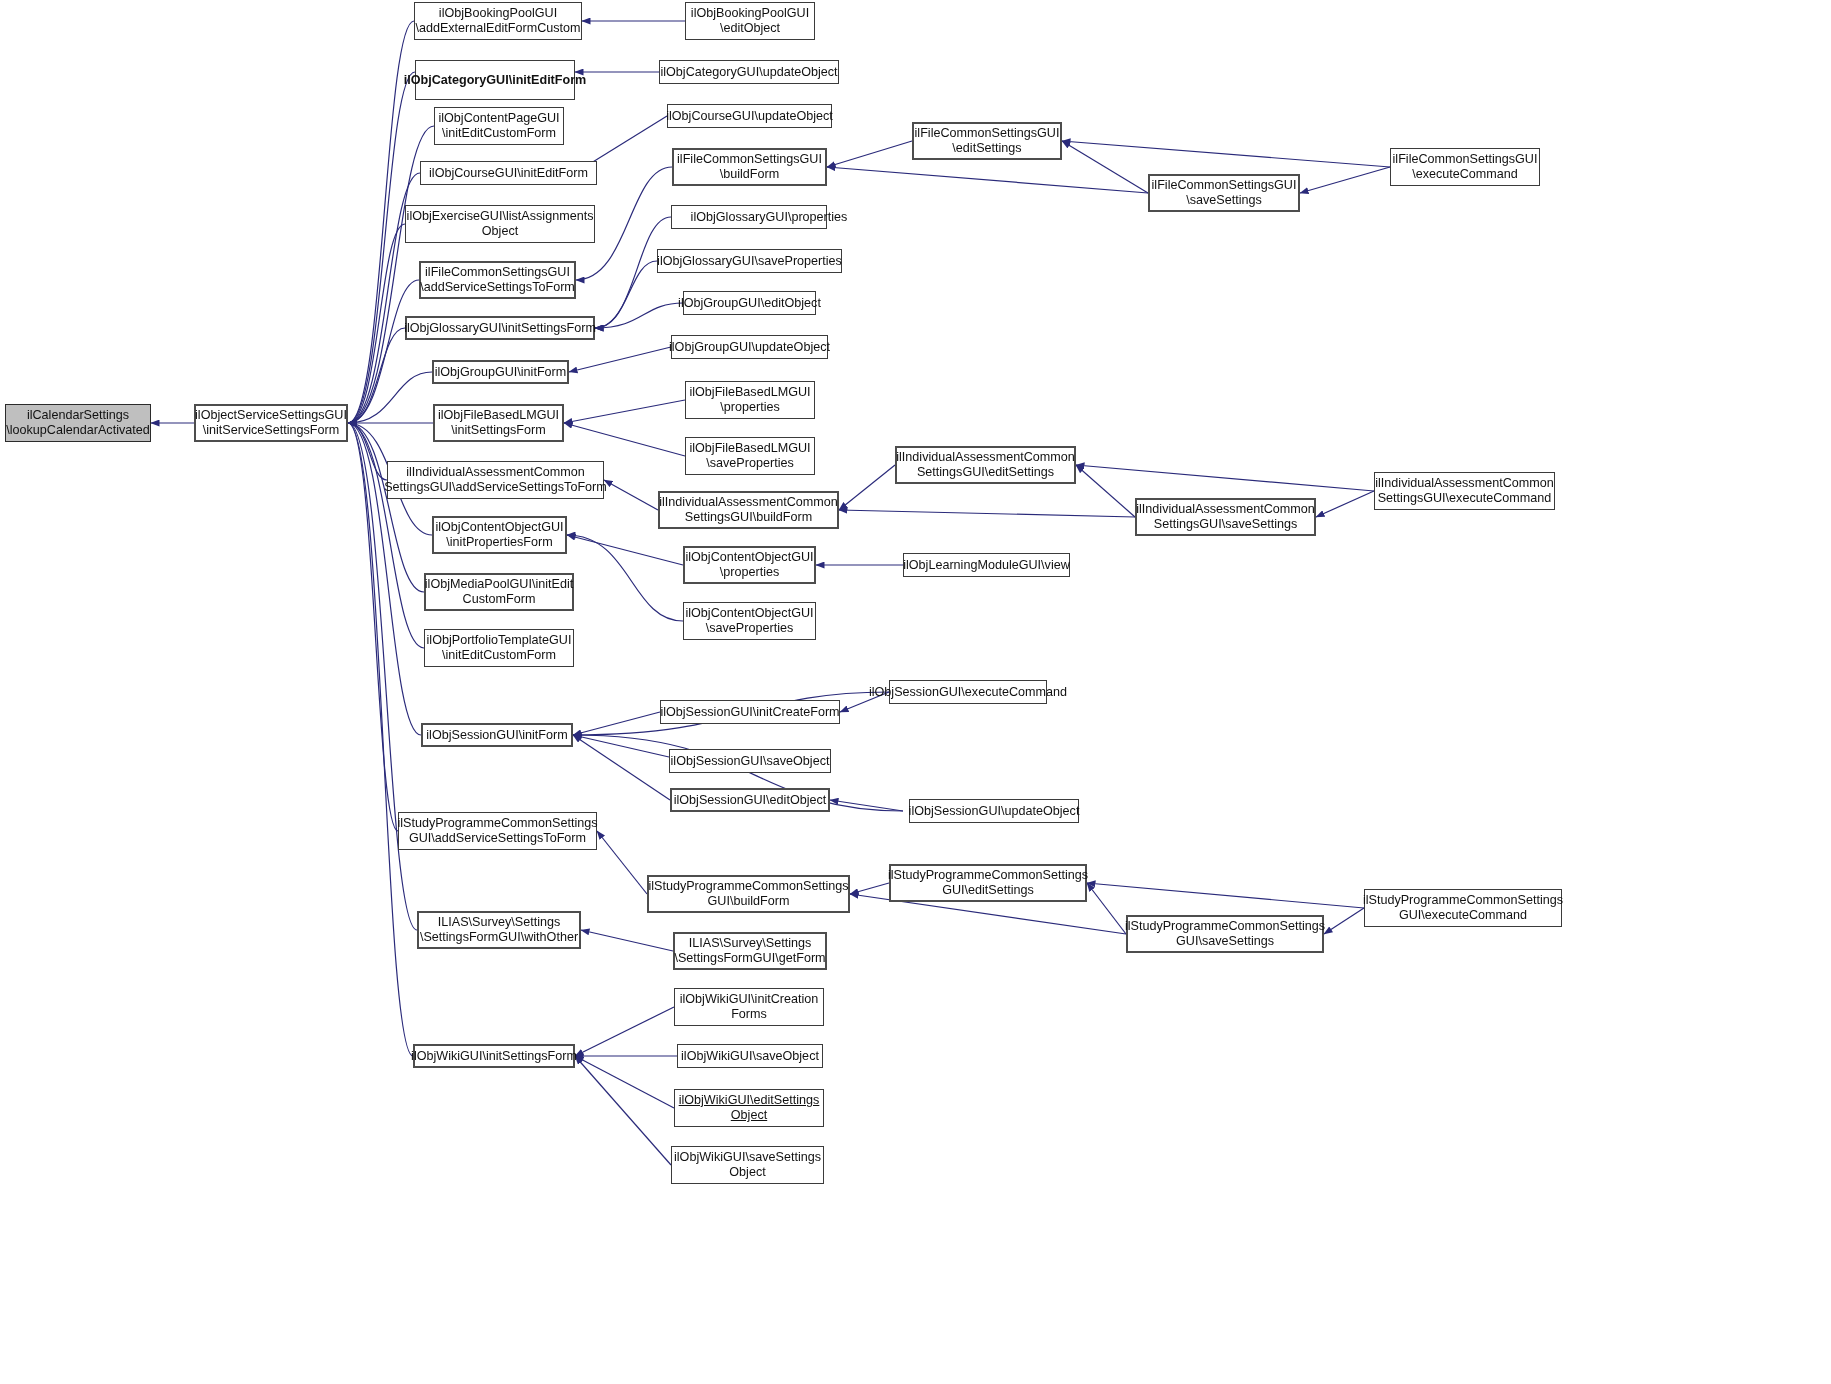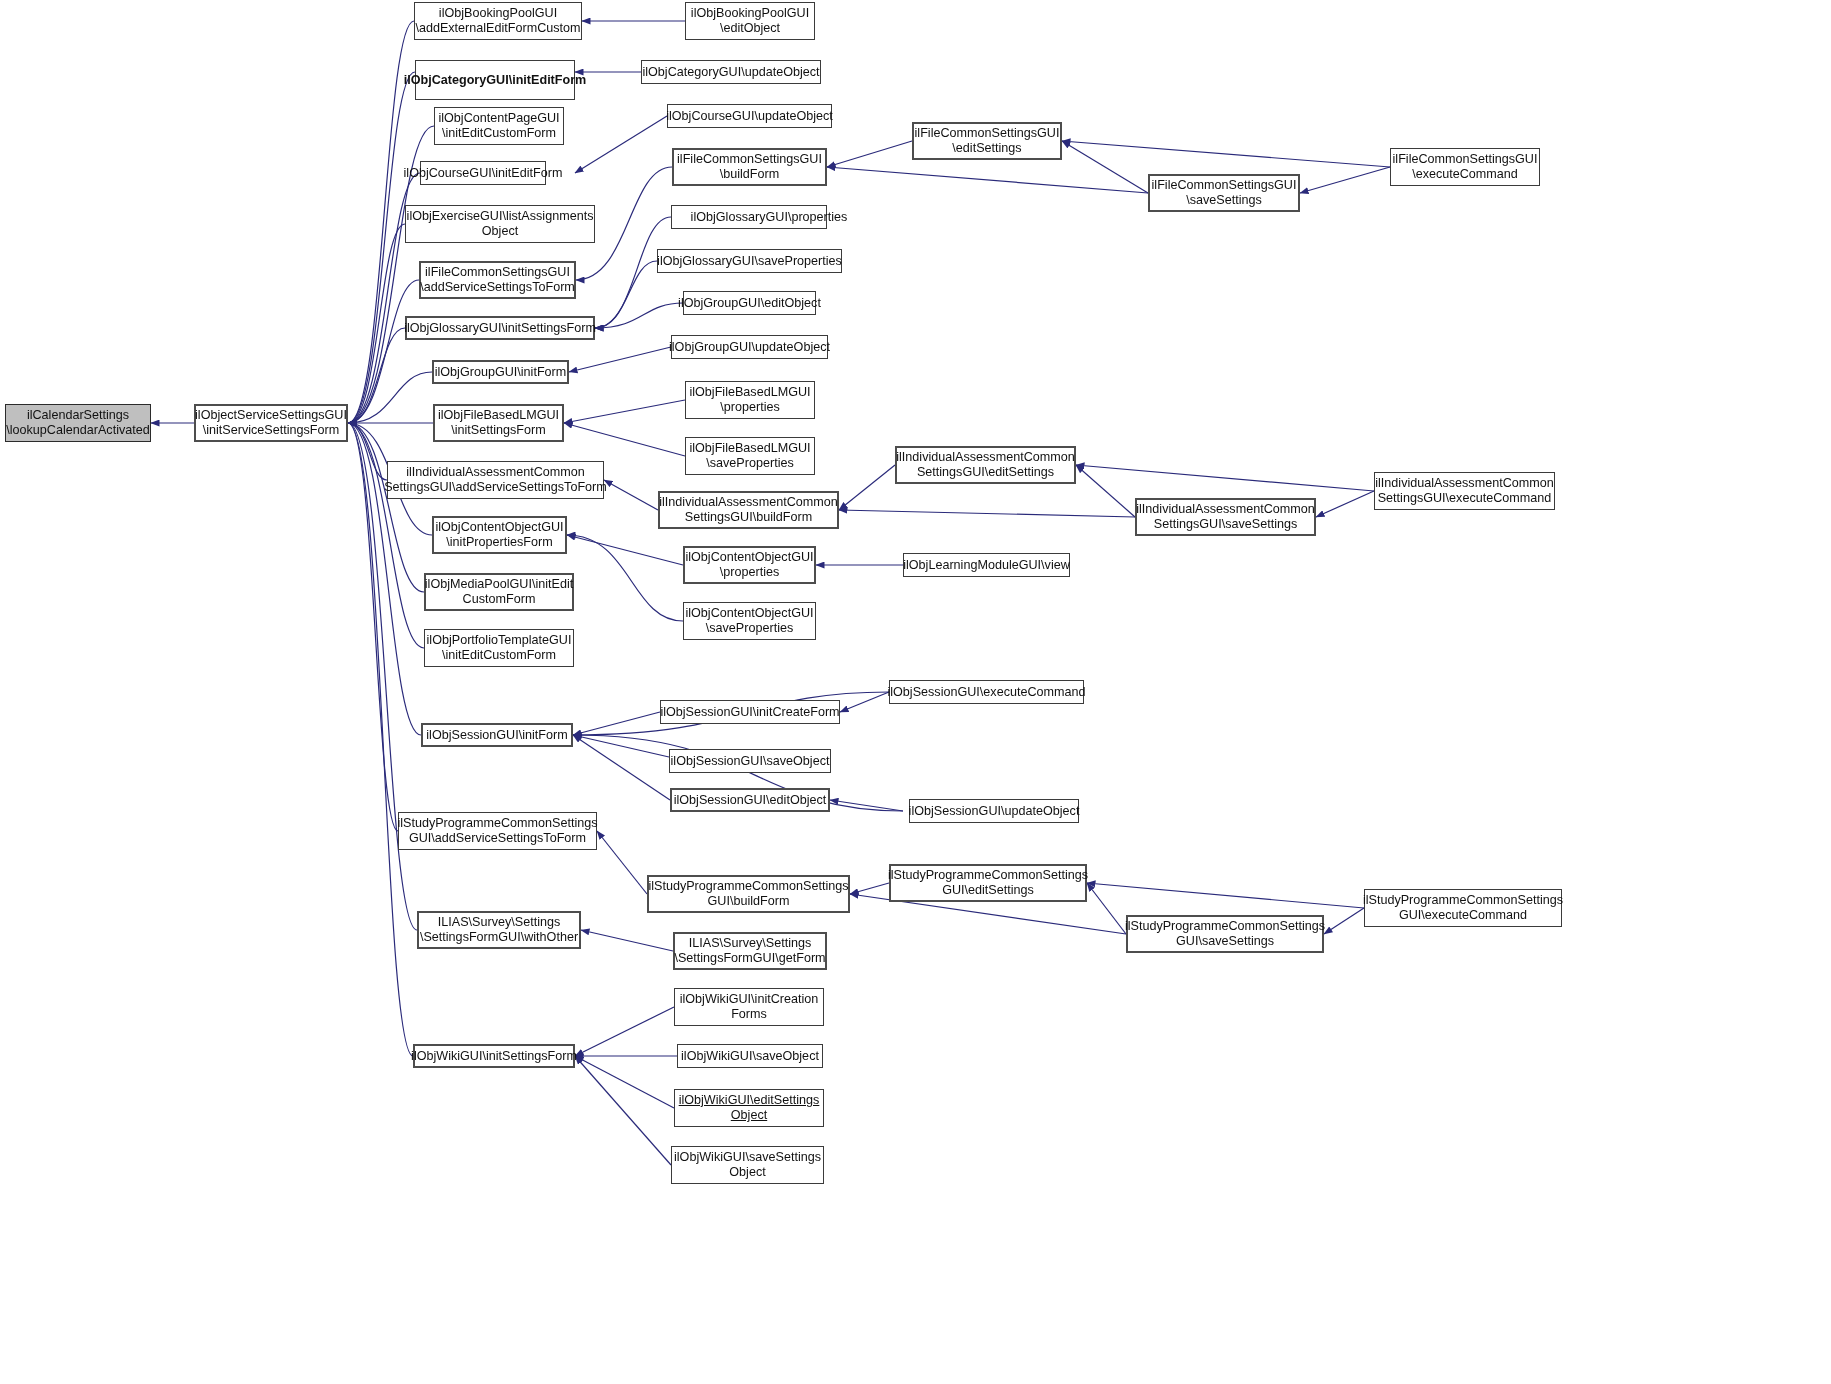--- a/index.html
+++ b/index.html
@@ -89,21 +89,21 @@
   </svg>
 <div class="node root" style="left: 5px; top: 404px; width: 146px; height: 38px;">ilCalendarSettings
 \lookupCalendarActivated</div>
     <div class="node cur" style="left: 194px; top: 404px; width: 154px; height: 38px;">ilObjectServiceSettingsGUI
 \initServiceSettingsForm</div>
     <div class="node" style="left: 414px; top: 2px; width: 168px; height: 38px;">ilObjBookingPoolGUI
 \addExternalEditFormCustom</div>
     <div class="node" style="left: 415px; top: 60px; width: 160px; height: 40px; font-weight: bold;">ilObjCategoryGUI\initEditForm</div>
     <div class="node" style="left: 434px; top: 107px; width: 130px; height: 38px;">ilObjContentPageGUI
 \initEditCustomForm</div>
-    <div class="node" style="left: 420px; top: 161px; width: 126px; height: 24px;">ilObjCourseGUI\initEditForm</div>
+    <div class="node" style="left: 420px; top: 161px; width: 177px; height: 24px;">ilObjCourseGUI\initEditForm</div>
     <div class="node" style="left: 405px; top: 205px; width: 190px; height: 38px;">ilObjExerciseGUI\listAssignments
 Object</div>
     <div class="node cur" style="left: 419px; top: 261px; width: 157px; height: 38px;">ilFileCommonSettingsGUI
 \addServiceSettingsToForm</div>
     <div class="node cur" style="left: 405px; top: 316px; width: 190px; height: 24px;">ilObjGlossaryGUI\initSettingsForm</div>
     <div class="node cur" style="left: 432px; top: 360px; width: 137px; height: 24px;">ilObjGroupGUI\initForm</div>
     <div class="node cur" style="left: 433px; top: 404px; width: 131px; height: 38px;">ilObjFileBasedLMGUI
 \initSettingsForm</div>
     <div class="node" style="left: 387px; top: 461px; width: 217px; height: 38px;">ilIndividualAssessmentCommon
 SettingsGUI\addServiceSettingsToForm</div>
@@ -114,21 +114,21 @@
     <div class="node" style="left: 424px; top: 629px; width: 150px; height: 38px;">ilObjPortfolioTemplateGUI
 \initEditCustomForm</div>
     <div class="node cur" style="left: 421px; top: 723px; width: 152px; height: 24px;">ilObjSessionGUI\initForm</div>
     <div class="node" style="left: 398px; top: 812px; width: 199px; height: 38px;">ilStudyProgrammeCommonSettings
 GUI\addServiceSettingsToForm</div>
     <div class="node cur" style="left: 417px; top: 911px; width: 164px; height: 38px;">ILIAS\Survey\Settings
 \SettingsFormGUI\withOther</div>
     <div class="node cur" style="left: 413px; top: 1044px; width: 162px; height: 24px;">ilObjWikiGUI\initSettingsForm</div>
     <div class="node" style="left: 685px; top: 2px; width: 130px; height: 38px;">ilObjBookingPoolGUI
 \editObject</div>
-    <div class="node" style="left: 641px; top: 60px; width: 180px; height: 24px;">ilObjCategoryGUI\updateObject</div>
+    <div class="node" style="left: 659px; top: 60px; width: 180px; height: 24px;">ilObjCategoryGUI\updateObject</div>
     <div class="node" style="left: 667px; top: 104px; width: 165px; height: 24px;">ilObjCourseGUI\updateObject</div>
     <div class="node cur" style="left: 672px; top: 148px; width: 155px; height: 38px;">ilFileCommonSettingsGUI
 \buildForm</div>
     <div class="node" style="left: 671px; top: 205px; width: 156px; height: 24px; padding-left: 44px;">ilObjGlossaryGUI\properties</div>
     <div class="node" style="left: 657px; top: 249px; width: 185px; height: 24px;">ilObjGlossaryGUI\saveProperties</div>
     <div class="node" style="left: 683px; top: 291px; width: 133px; height: 24px;">ilObjGroupGUI\editObject</div>
     <div class="node" style="left: 671px; top: 335px; width: 157px; height: 24px;">ilObjGroupGUI\updateObject</div>
     <div class="node" style="left: 685px; top: 381px; width: 130px; height: 38px;">ilObjFileBasedLMGUI
 \properties</div>
     <div class="node" style="left: 685px; top: 437px; width: 130px; height: 38px;">ilObjFileBasedLMGUI
@@ -159,21 +159,21 @@
 \saveSettings</div>
     <div class="node" style="left: 1390px; top: 148px; width: 150px; height: 38px;">ilFileCommonSettingsGUI
 \executeCommand</div>
     <div class="node cur" style="left: 895px; top: 446px; width: 181px; height: 38px;">ilIndividualAssessmentCommon
 SettingsGUI\editSettings</div>
     <div class="node cur" style="left: 1135px; top: 498px; width: 181px; height: 38px;">ilIndividualAssessmentCommon
 SettingsGUI\saveSettings</div>
     <div class="node" style="left: 1374px; top: 472px; width: 181px; height: 38px;">ilIndividualAssessmentCommon
 SettingsGUI\executeCommand</div>
     <div class="node" style="left: 903px; top: 553px; width: 167px; height: 24px;">ilObjLearningModuleGUI\view</div>
-    <div class="node" style="left: 889px; top: 680px; width: 195px; height: 24px;">ilObjSessionGUI\executeCommand</div>
+    <div class="node" style="left: 889px; top: 680px; width: 158px; height: 24px;">ilObjSessionGUI\executeCommand</div>
     <div class="node" style="left: 903px; top: 799px; width: 170px; height: 24px; margin-left: 6px;">ilObjSessionGUI\updateObject</div>
     <div class="node cur" style="left: 889px; top: 864px; width: 198px; height: 38px;">ilStudyProgrammeCommonSettings
 GUI\editSettings</div>
     <div class="node cur" style="left: 1126px; top: 915px; width: 198px; height: 38px;">ilStudyProgrammeCommonSettings
 GUI\saveSettings</div>
     <div class="node" style="left: 1364px; top: 889px; width: 198px; height: 38px;">ilStudyProgrammeCommonSettings
 GUI\executeCommand</div>
   </div>
 
 </body></html>

